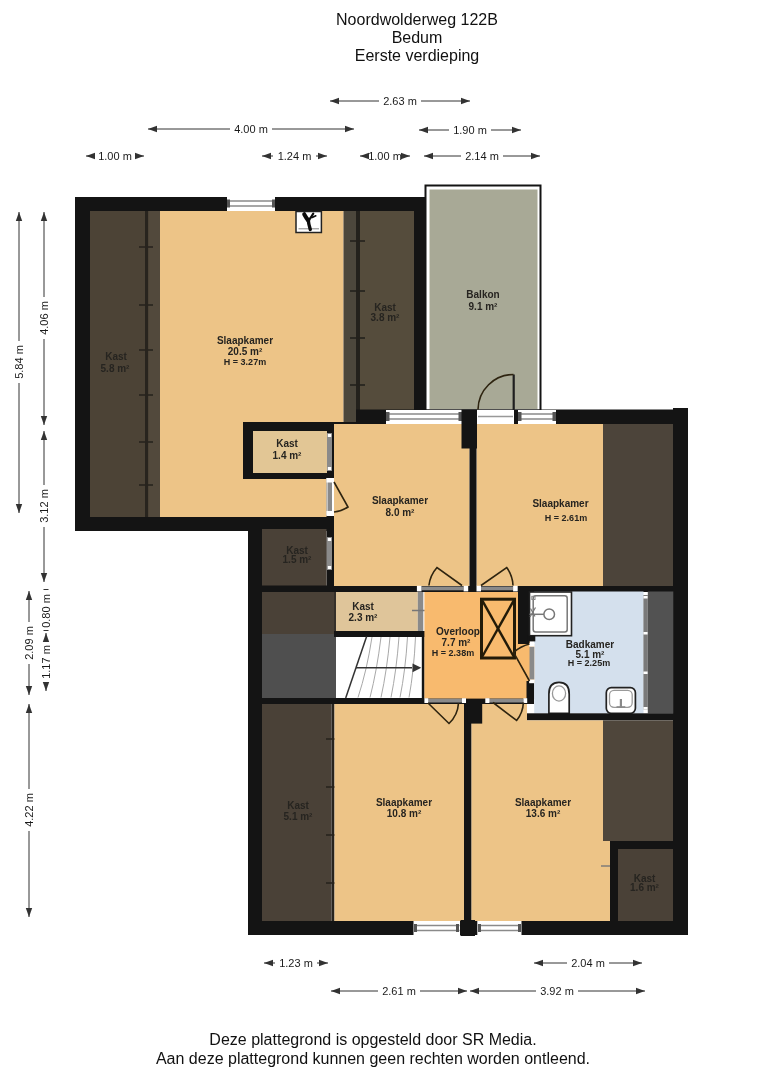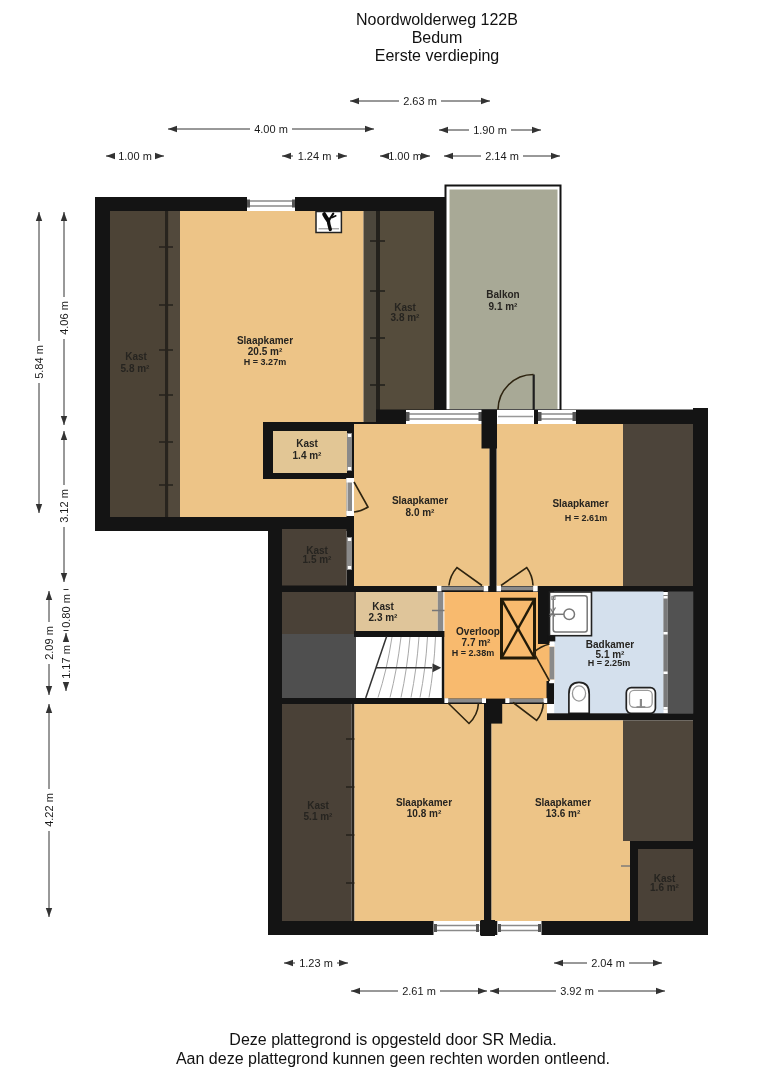--- a/index.html
+++ b/index.html
@@ -1,16 +1,16 @@
 <!DOCTYPE html>
 <html><head>
 <meta charset="utf-8">
 <style>
 html,body{margin:0;padding:0;background:#fff;}
-#page{position:relative;width:716px;height:1080px;background:#fff;overflow:hidden;margin-left:20px;}
+#page{position:relative;width:716px;height:1080px;background:#fff;overflow:hidden;}
 text{font-family:"Liberation Sans",sans-serif;fill:#1a1a1a;}
 .rl{font-size:10px;font-weight:bold;fill:#262420;}
 .rs{font-size:9px;font-weight:bold;fill:#262420;}
 .dim{font-size:11px;fill:#1a1a1a;}
 .ttl{font-size:16px;fill:#111;}
 </style>
 </head>
 <body>
 <div id="page">
 <svg width="764" height="1080" viewBox="0 0 764 1080">

